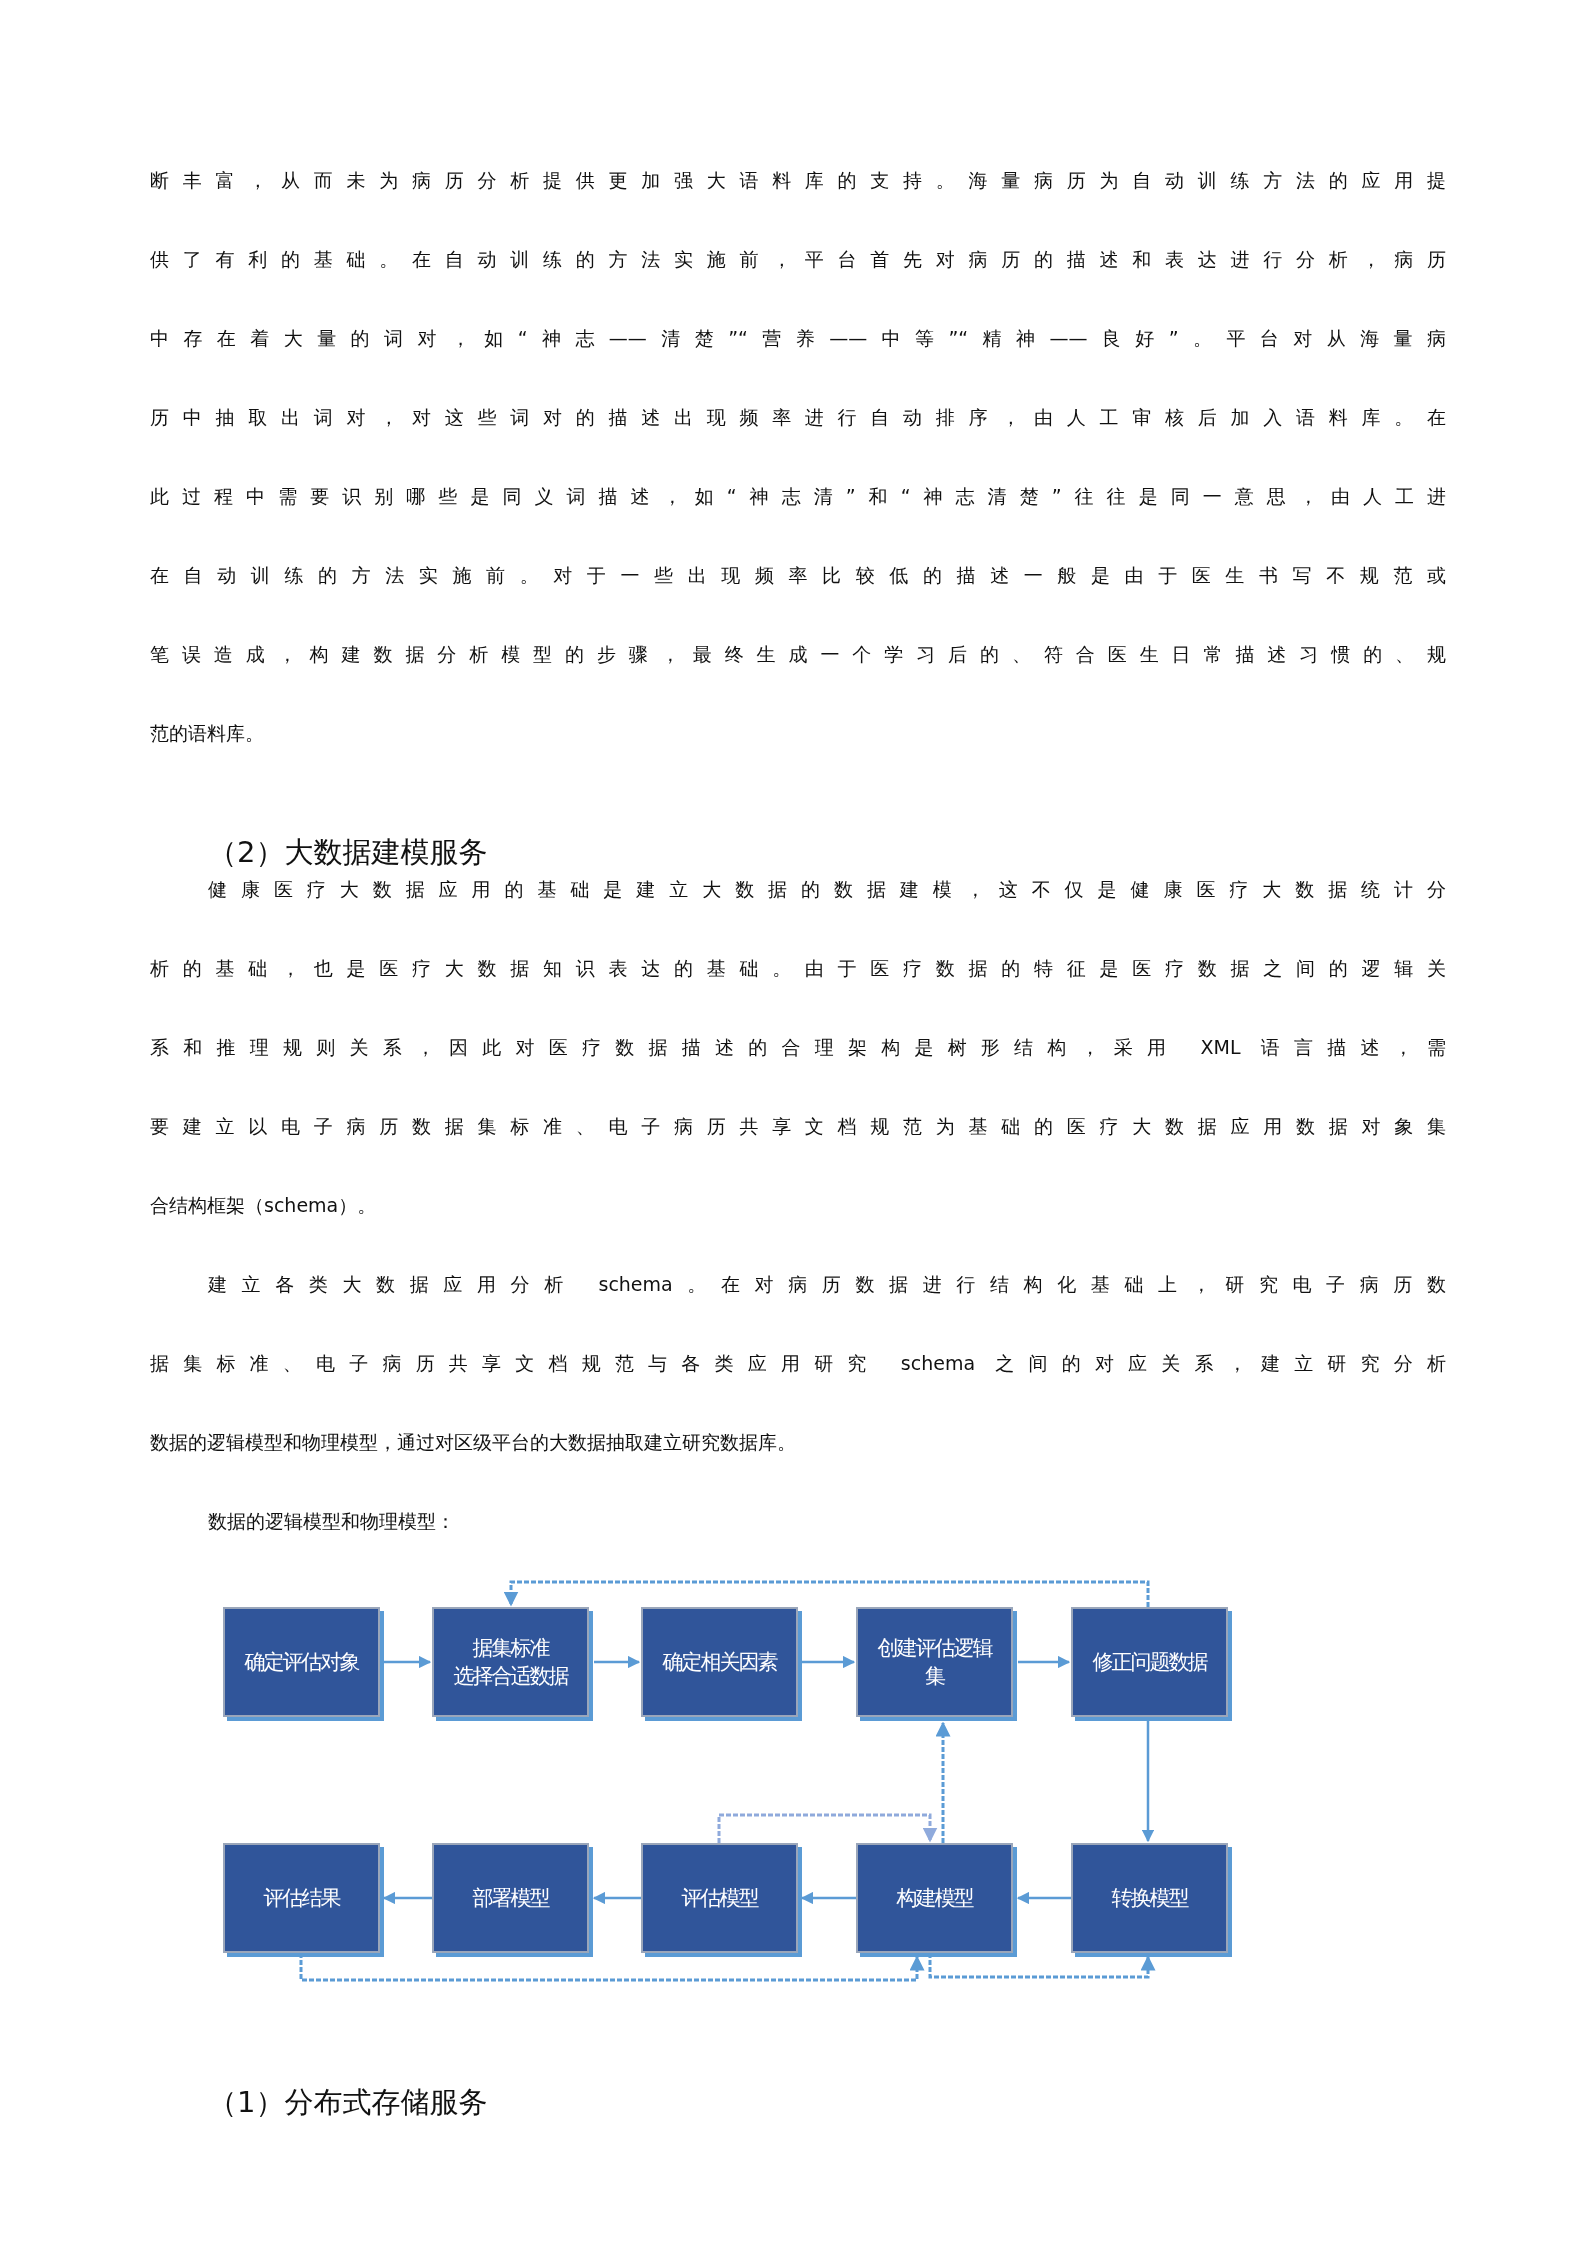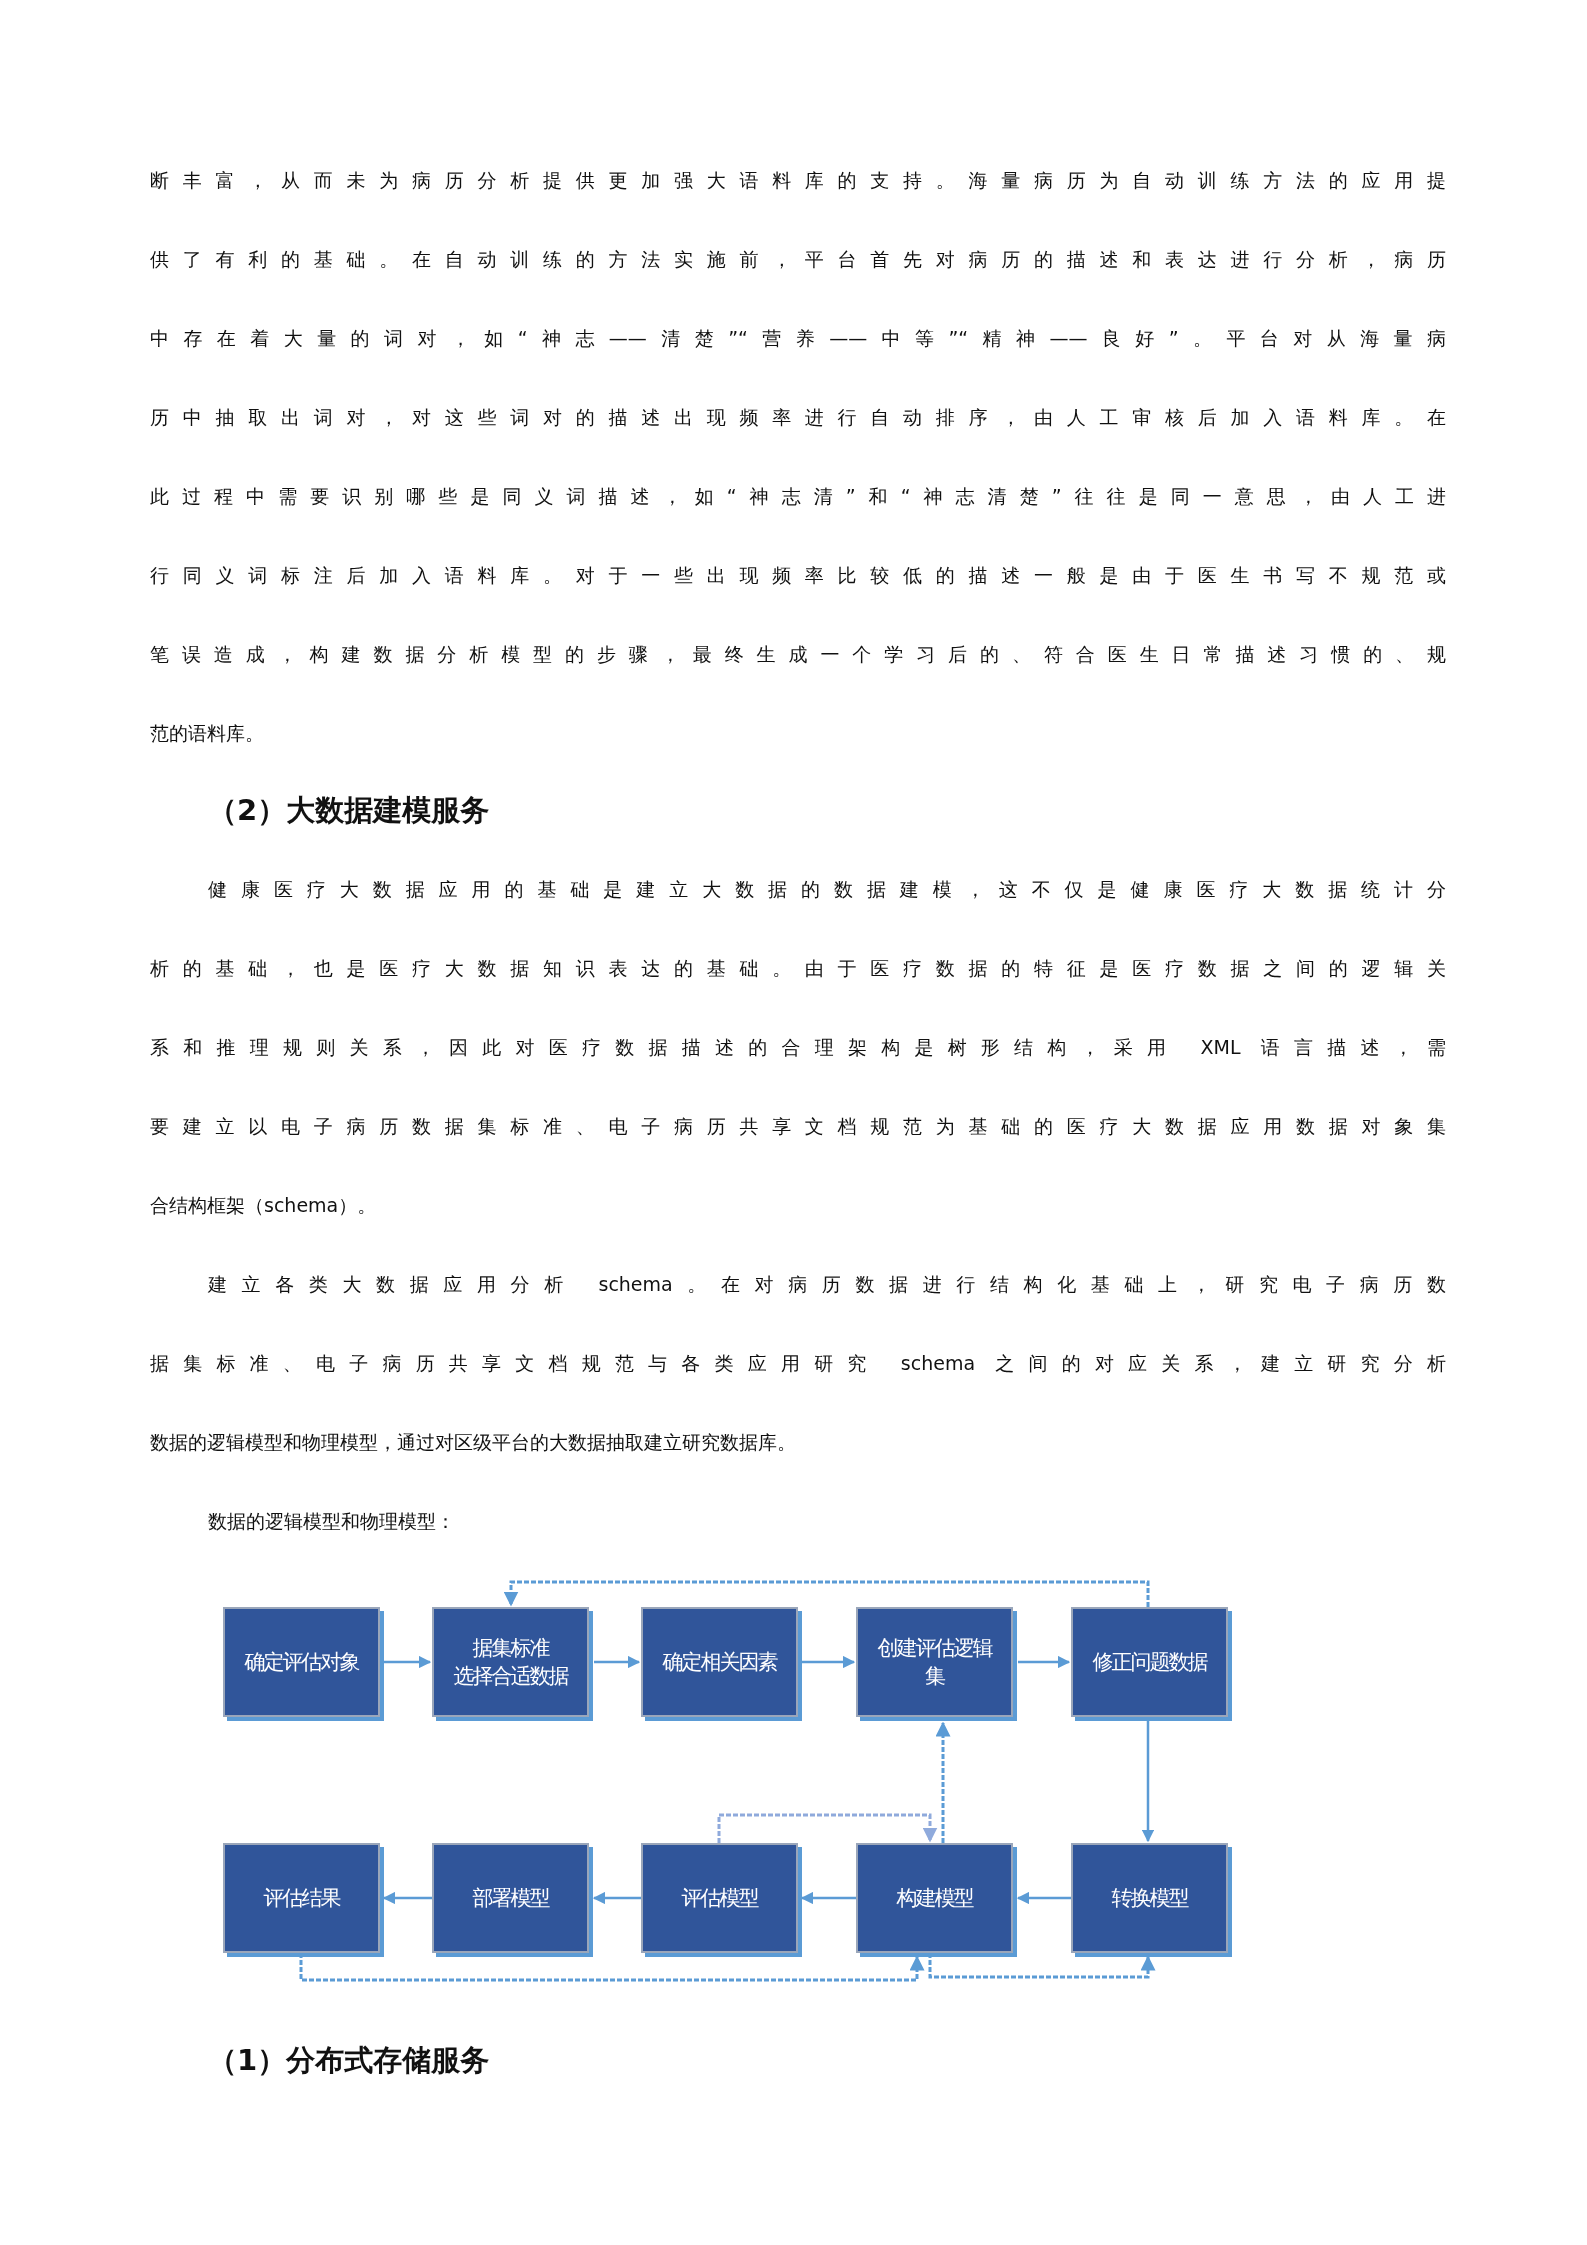--- a/index.html
+++ b/index.html
@@ -10,22 +10,23 @@
   }
   .line {
     position: absolute; left: 150px; width: 1296px;
     font-size: 19px; line-height: 40px; height: 40px;
     white-space: nowrap; text-align: justify; text-align-last: justify;
     letter-spacing: 0px;
   }
   .line.last { text-align-last: left; }
   .line.indent { padding-left: 58px; width: 1238px; }
   .heading {
-    position: absolute; font-size: 29px; line-height: 40px; font-weight: bold;
+    position: absolute; font-size: 29px; line-height: 40px; font-weight: normal;
     white-space: nowrap;
+    margin-top: 42px;
   }
   .diagram { position: absolute; left: 0; top: 0; width: 1587px; height: 2245px; pointer-events: none; }
   .box {
     position: absolute; width: 157px; height: 110px;
     background: #30559a; border: 2px solid #9aa6ba; box-sizing: border-box;
     box-shadow: 4px 4px 0 0 #5b9bd5;
     color: #ffffff; font-size: 21px; line-height: 28px;
     display: flex; align-items: center; justify-content: center; text-align: center;
     pointer-events: auto; letter-spacing: -2px;
   }
@@ -33,21 +34,21 @@
 </style>
 </head>
 <body>
 
 <div>
   <div class="line" style="top:160px">断丰富，从而未为病历分析提供更加强大语料库的支持。海量病历为自动训练方法的应用提</div>
   <div class="line" style="top:239px">供了有利的基础。在自动训练的方法实施前，平台首先对病历的描述和表达进行分析，病历</div>
   <div class="line" style="top:318px">中存在着大量的词对，如“神志——清楚”“营养——中等”“精神——良好”。平台对从海量病</div>
   <div class="line" style="top:397px">历中抽取出词对，对这些词对的描述出现频率进行自动排序，由人工审核后加入语料库。在</div>
   <div class="line" style="top:476px">此过程中需要识别哪些是同义词描述，如“神志清”和“神志清楚”往往是同一意思，由人工进</div>
-  <div class="line" style="top:555px">行同义词标注后加入语料库。对于一些出现频率比较低的描述一般是由于医生书写不规范或</div>
+  <div class="line" style="top:555px">在自动训练的方法实施前。对于一些出现频率比较低的描述一般是由于医生书写不规范或</div>
   <div class="line" style="top:634px">笔误造成，构建数据分析模型的步骤，最终生成一个学习后的、符合医生日常描述习惯的、规</div>
   <div class="line last" style="top:713px">范的语料库。</div>
 </div>
 
 <div class="heading" style="left:208px; top:790px">（2）大数据建模服务</div>
 
 <div>
   <div class="line indent" style="top:869px">健康医疗大数据应用的基础是建立大数据的数据建模，这不仅是健康医疗大数据统计分</div>
   <div class="line" style="top:948px">析的基础，也是医疗大数据知识表达的基础。由于医疗数据的特征是医疗数据之间的逻辑关</div>
   <div class="line" style="top:1027px">系和推理规则关系，因此对医疗数据描述的合理架构是树形结构，采用 XML 语言描述，需</div>

